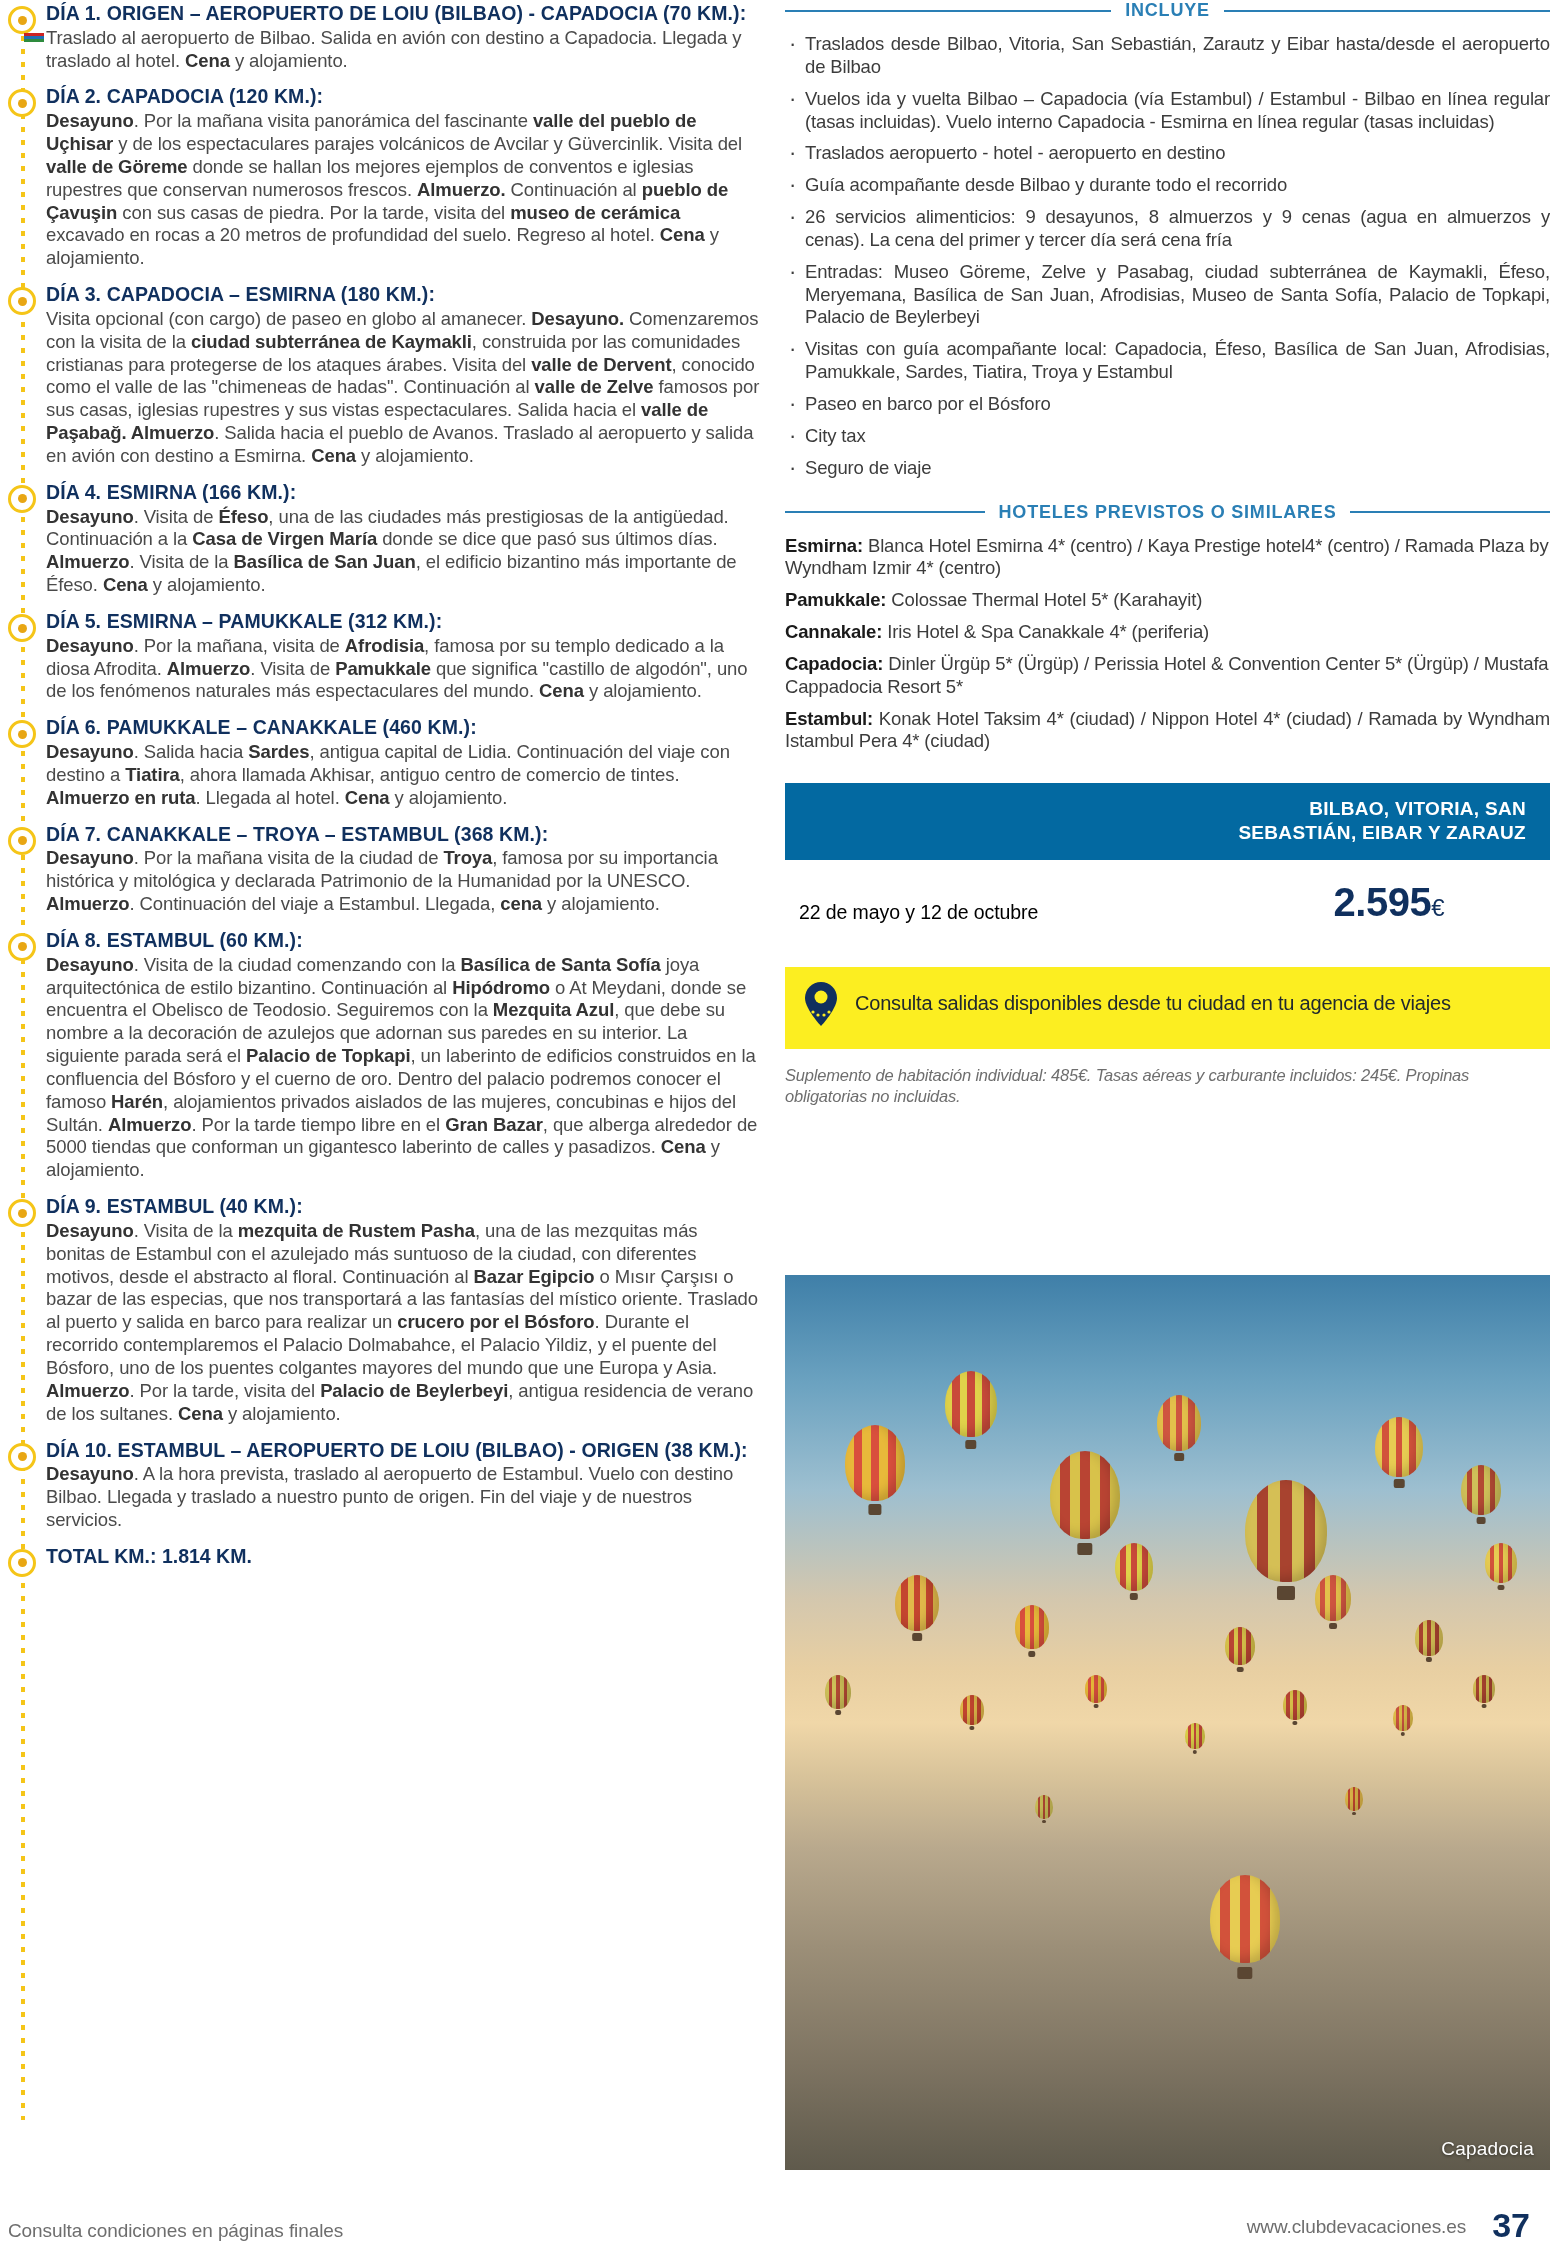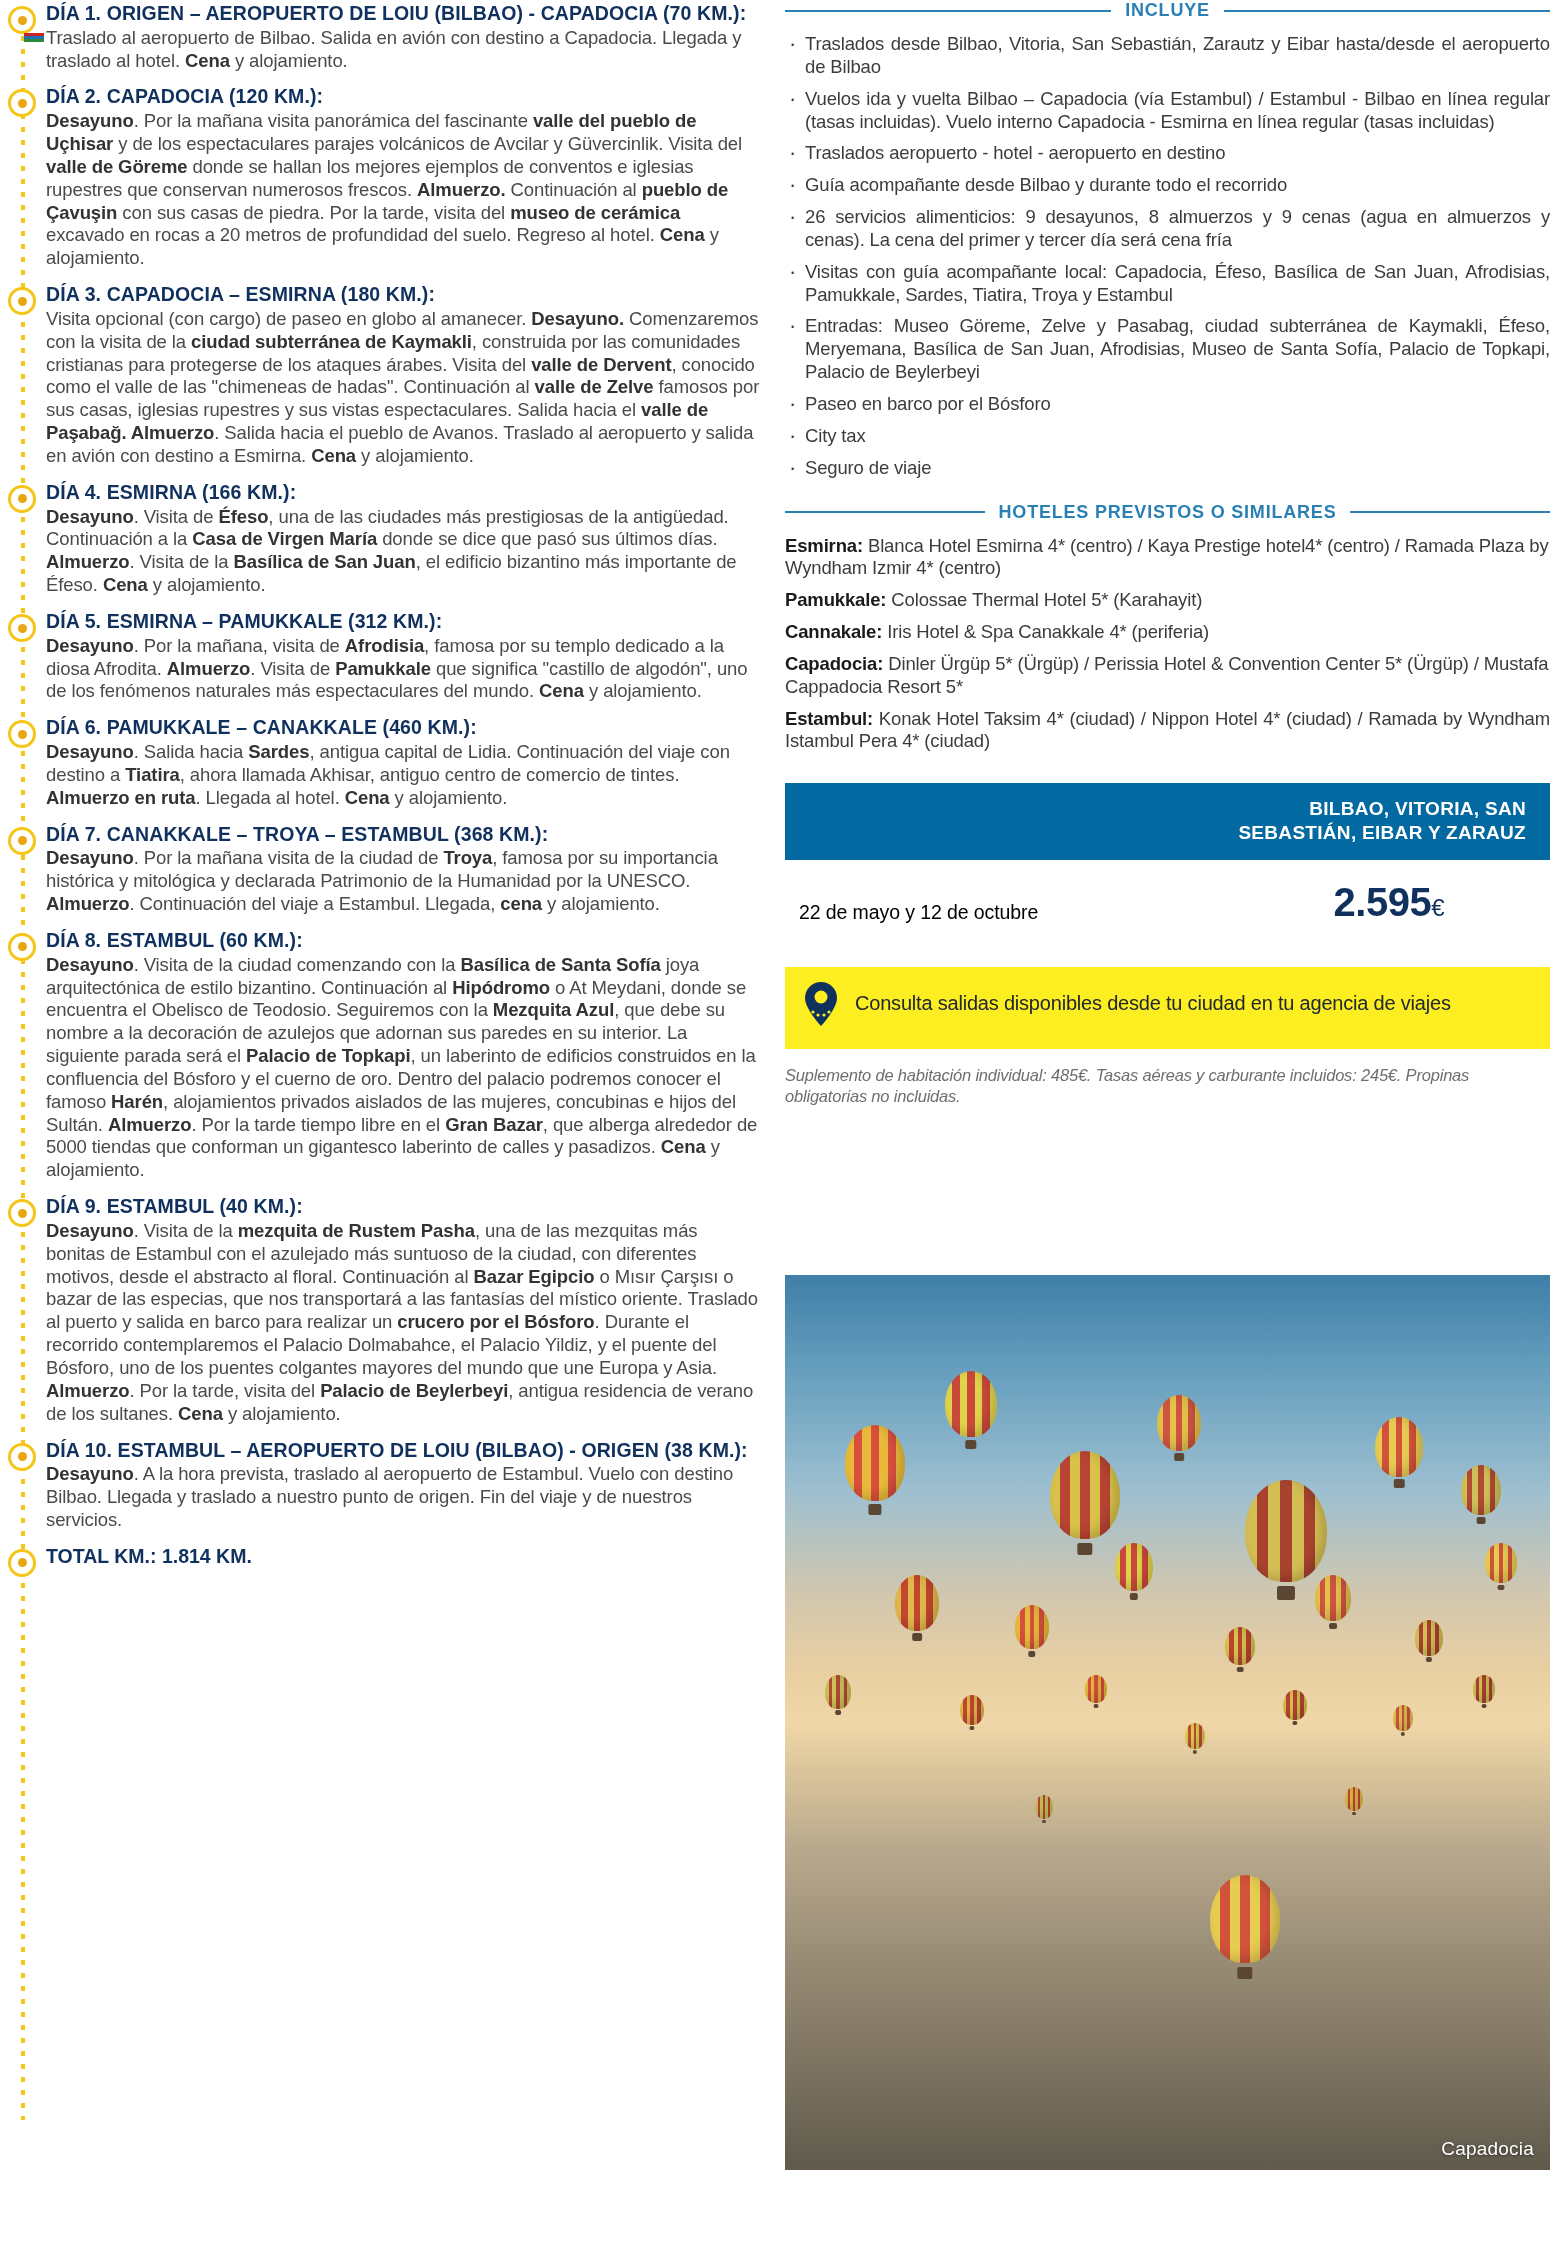--- a/index.html
+++ b/index.html
@@ -322,22 +322,22 @@
       <span class="txt">INCLUYE</span>
       <span class="line"></span>
     </div>
 
     <ul class="inc-list" id="inc-list">
         <li>Traslados desde Bilbao, Vitoria, San Sebastián, Zarautz y Eibar hasta/desde el aeropuerto de Bilbao</li>
         <li>Vuelos ida y vuelta Bilbao – Capadocia (vía Estambul) / Estambul - Bilbao en línea regular (tasas incluidas). Vuelo interno Capadocia - Esmirna en línea regular (tasas incluidas)</li>
         <li class="nojust">Traslados aeropuerto - hotel - aeropuerto en destino</li>
         <li class="nojust">Guía acompañante desde Bilbao y durante todo el recorrido</li>
         <li>26 servicios alimenticios: 9 desayunos, 8 almuerzos y 9 cenas (agua en almuerzos y cenas). La cena del primer y tercer día será cena fría</li>
+        <li>Entradas: Museo Göreme, Zelve y Pasabag, ciudad subterránea de Kaymakli, Éfeso, Meryemana, Basílica de San Juan, Afrodisias, Museo de Santa Sofía, Palacio de Topkapi, Palacio de Beylerbeyi</li>
         <li>Visitas con guía acompañante local: Capadocia, Éfeso, Basílica de San Juan, Afrodisias, Pamukkale, Sardes, Tiatira, Troya y Estambul</li>
-        <li>Entradas: Museo Göreme, Zelve y Pasabag, ciudad subterránea de Kaymakli, Éfeso, Meryemana, Basílica de San Juan, Afrodisias, Museo de Santa Sofía, Palacio de Topkapi, Palacio de Beylerbeyi</li>
         <li class="nojust">Paseo en barco por el Bósforo</li>
         <li class="nojust">City tax</li>
         <li class="nojust">Seguro de viaje</li>
       </ul>
 
     <div class="sec-head hoteles">
       <span class="line"></span>
       <span class="txt">HOTELES PREVISTOS O SIMILARES</span>
       <span class="line"></span>
     </div>
@@ -402,14 +402,21 @@
         <div class="balloon" style="left: 608px; top: 430px; width: 20px; height: 26px; background: repeating-linear-gradient(90deg, rgb(227, 193, 75) 0px, rgb(227, 193, 75) 2.85714px, rgb(207, 85, 64) 2.85714px, rgb(207, 85, 64) 5.71429px); box-shadow: rgba(0, 0, 0, 0.18) -6px -4px 12px inset;"></div>
         <div class="balloon" style="left: 688px; top: 400px; width: 22px; height: 28px; background: repeating-linear-gradient(90deg, rgb(213, 191, 85) 0px, rgb(213, 191, 85) 3.14286px, rgb(168, 67, 47) 3.14286px, rgb(168, 67, 47) 6.28571px); box-shadow: rgba(0, 0, 0, 0.18) -6px -4px 12px inset;"></div>
         <div class="balloon" style="left: 425px; top: 600px; width: 70px; height: 88px; background: repeating-linear-gradient(90deg, rgb(231, 204, 82) 0px, rgb(231, 204, 82) 10px, rgb(210, 82, 59) 10px, rgb(210, 82, 59) 20px); box-shadow: rgba(0, 0, 0, 0.18) -6px -4px 12px inset;"></div>
         <div class="balloon" style="left: 250px; top: 520px; width: 18px; height: 24px; background: repeating-linear-gradient(90deg, rgb(207, 193, 89) 0px, rgb(207, 193, 89) 2.57143px, rgb(179, 74, 52) 2.57143px, rgb(179, 74, 52) 5.14286px); box-shadow: rgba(0, 0, 0, 0.18) -6px -4px 12px inset;"></div>
         <div class="balloon" style="left: 560px; top: 512px; width: 18px; height: 24px; background: repeating-linear-gradient(90deg, rgb(225, 185, 74) 0px, rgb(225, 185, 74) 2.57143px, rgb(196, 70, 47) 2.57143px, rgb(196, 70, 47) 5.14286px); box-shadow: rgba(0, 0, 0, 0.18) -6px -4px 12px inset;"></div>
       </div>
     <div class="rocks"></div>
     <div class="photo-caption">Capadocia</div>
   </div>
 
+  <div class="footer">
+    <div class="footer-left">Consulta condiciones en páginas finales</div>
+    <div class="footer-right">
+      <div class="footer-url">www.clubdevacaciones.es</div>
+      <div class="footer-page">37</div>
+    </div>
+  </div>
 
 </div>
 
 </body></html>

